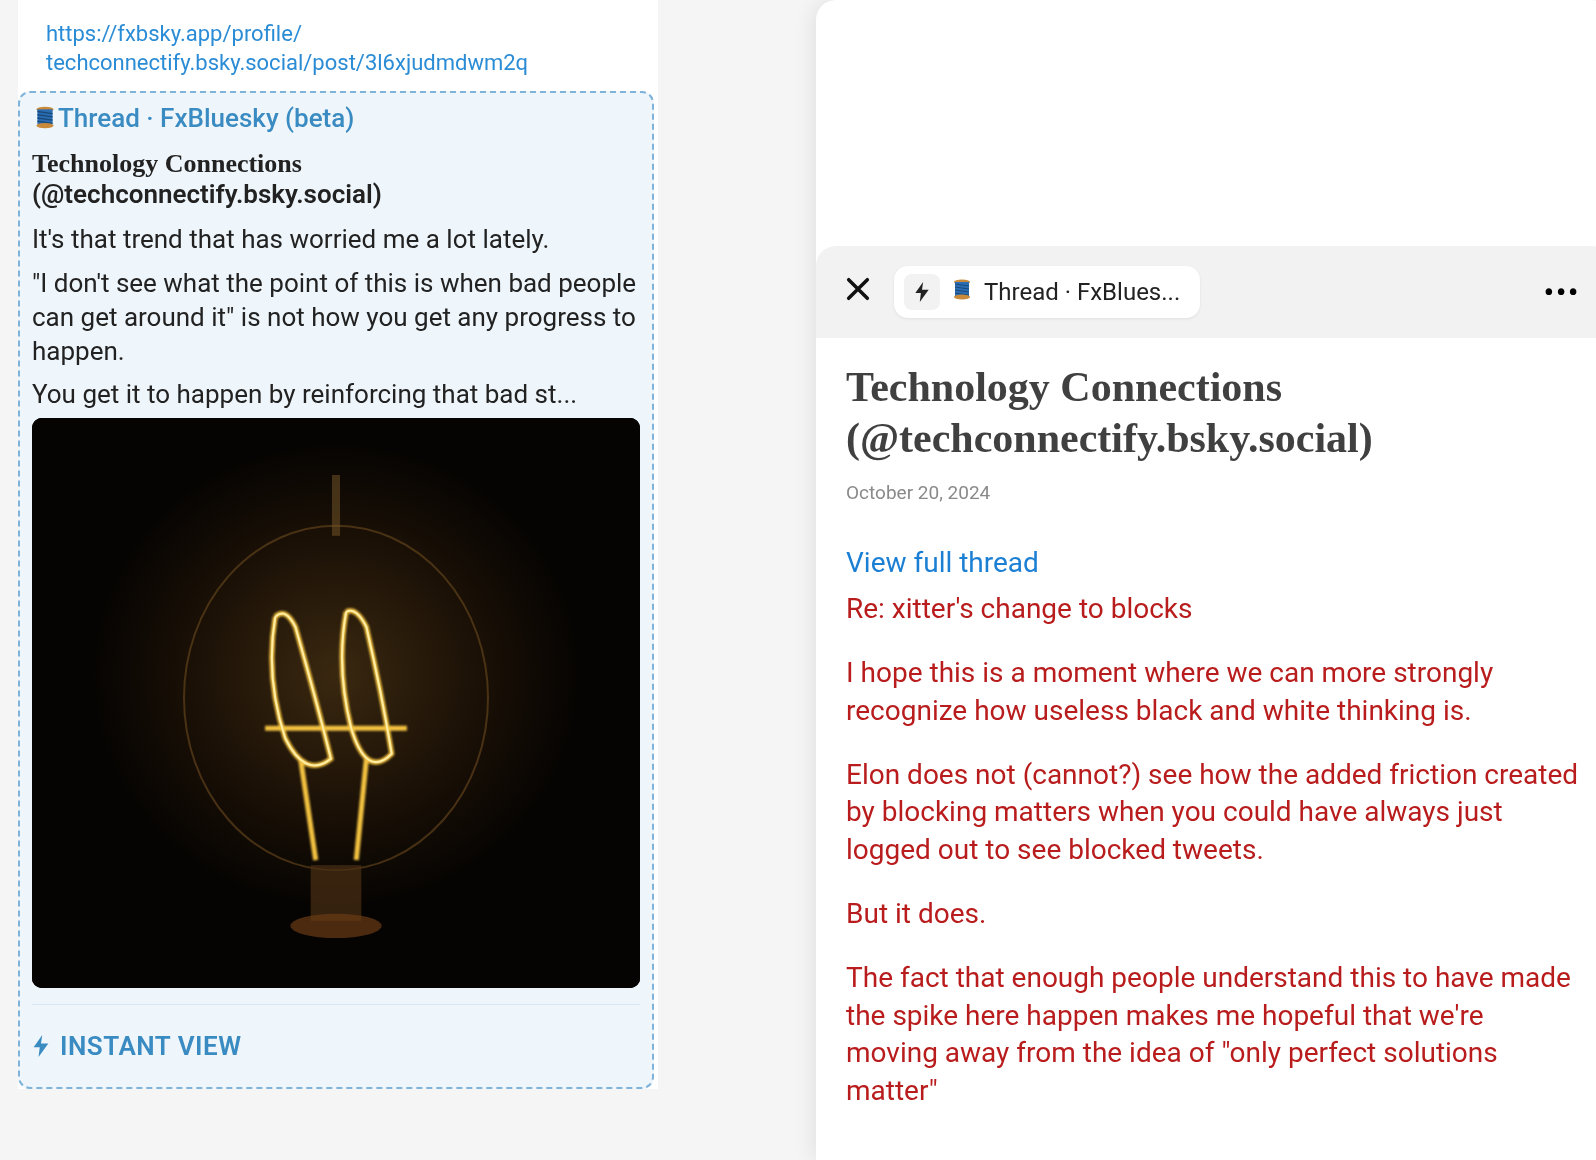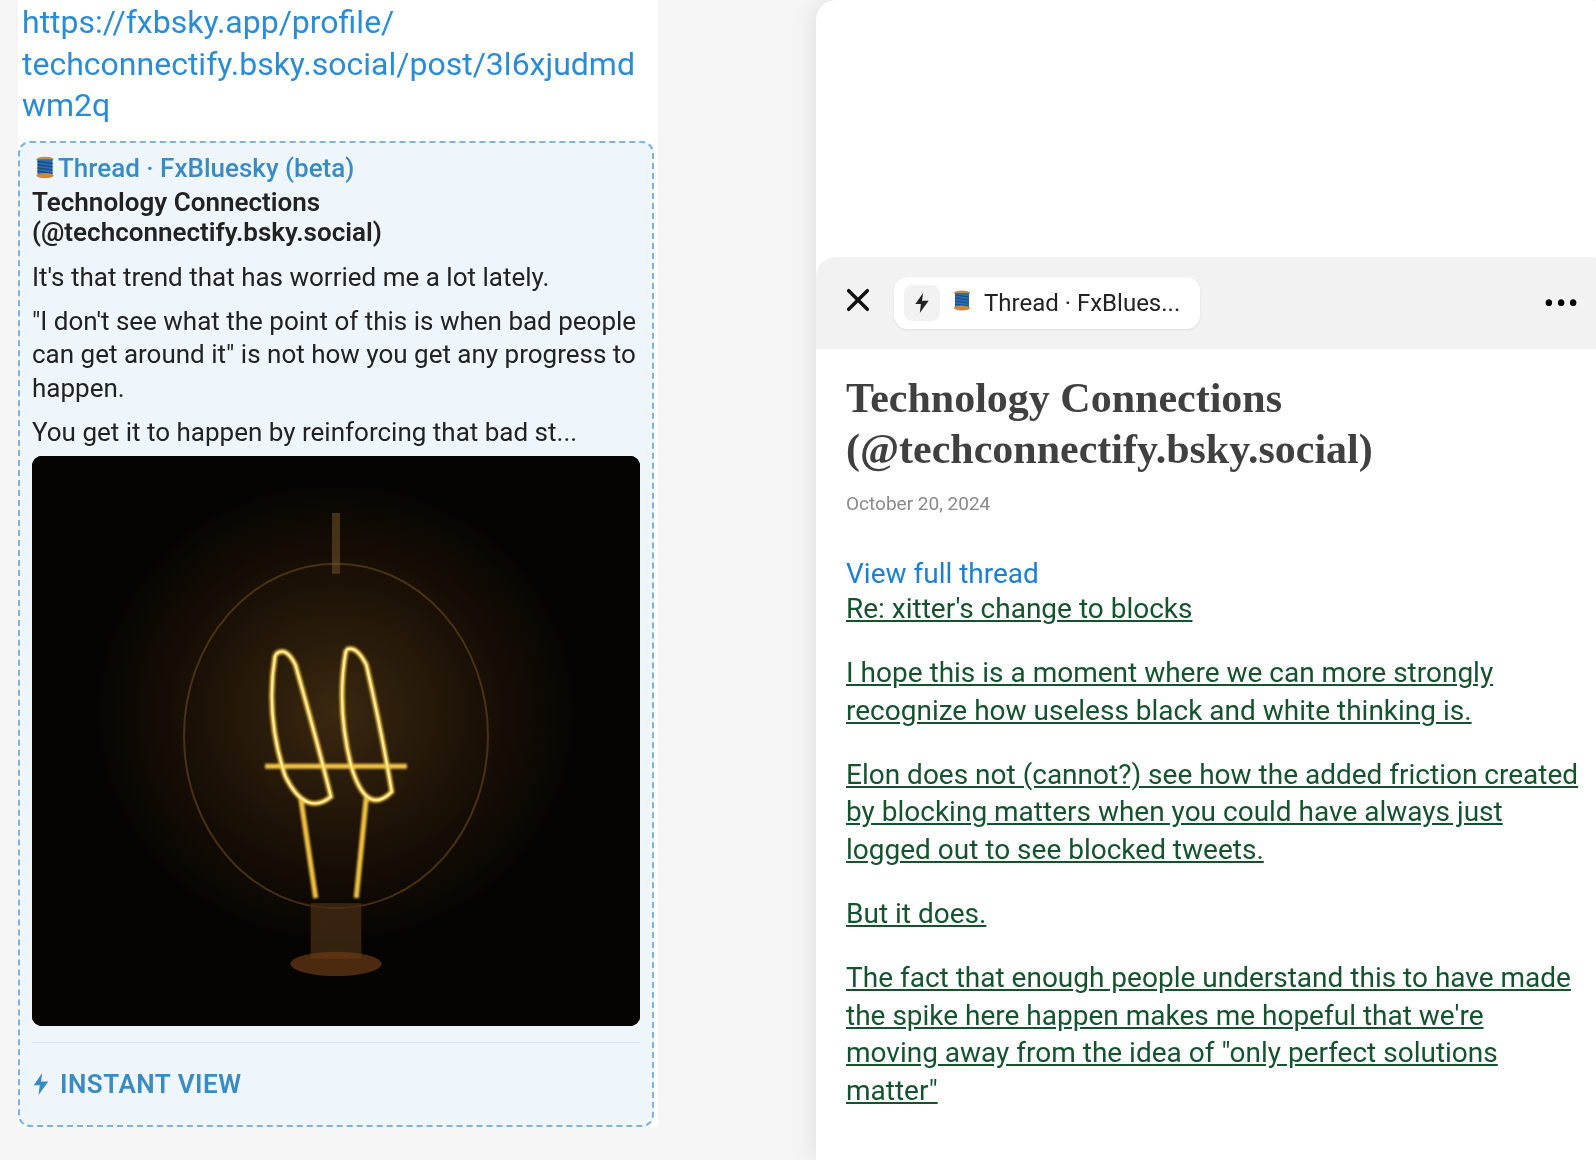--- a/index.html
+++ b/index.html
@@ -19,24 +19,25 @@
     
     .left-panel {
       position: absolute;
       left: 18px;
       top: 0;
       width: 640px;
       background: #fff;
     }
     .url-link {
       color: #2b8cd6;
-      font-size: 32px;
+      font-size: 22px;
       line-height: 1.3;
       word-break: break-all;
-      padding: 2px 4px 8px 4px;
+      padding: 20px 4px 8px 4px;
+      margin-left: 24px;
     }
     .preview-card {
       margin-top: 6px;
       border: 2px dashed #7fb3d9;
       border-radius: 12px;
       background: #eef6fb;
       padding: 10px 12px 0 12px;
       width: 636px;
     }
     .preview-header {
@@ -47,21 +48,22 @@
       font-size: 26px;
       font-weight: 500;
     }
     .spool-icon svg {
       display: block;
     }
     .author-name {
       color: #222;
       font-size: 26px;
       font-weight: 600;
-      margin-top: 4px;
+      margin-top: 16px;
+      font-family: Liberation Serif, serif;
     }
     .author-handle {
       color: #222;
       font-size: 26px;
       font-weight: 600;
     }
     .preview-body {
       color: #222;
       font-size: 26px;
       line-height: 1.3;
@@ -176,23 +178,22 @@
     }
     .view-thread-link {
       color: #1b7fd4;
       font-size: 28px;
       margin-top: 42px;
       display: block;
     }
     .article-body {
       font-size: 28px;
       line-height: 1.35;
-      color: #14532d;
-      margin-top: 0;
-      text-decoration: underline;
+      color: #b91c1c;
+      margin-top: 11px;
     }
     .article-body p {
       margin-bottom: 26px;
     }
     
     
     .edge-text {
       position: absolute;
       color: #333;
       font-size: 22px;

